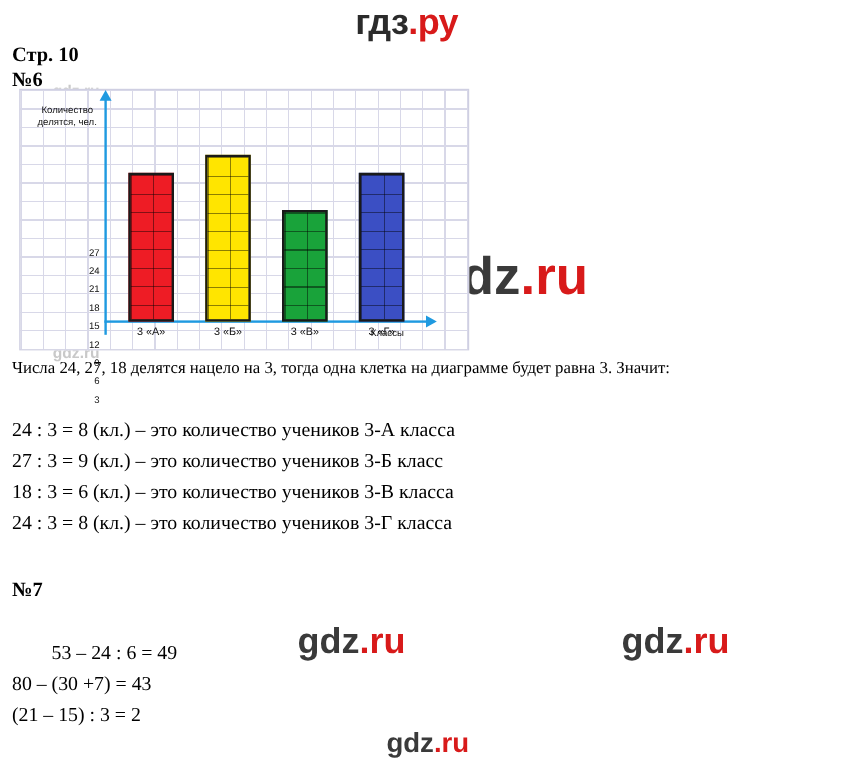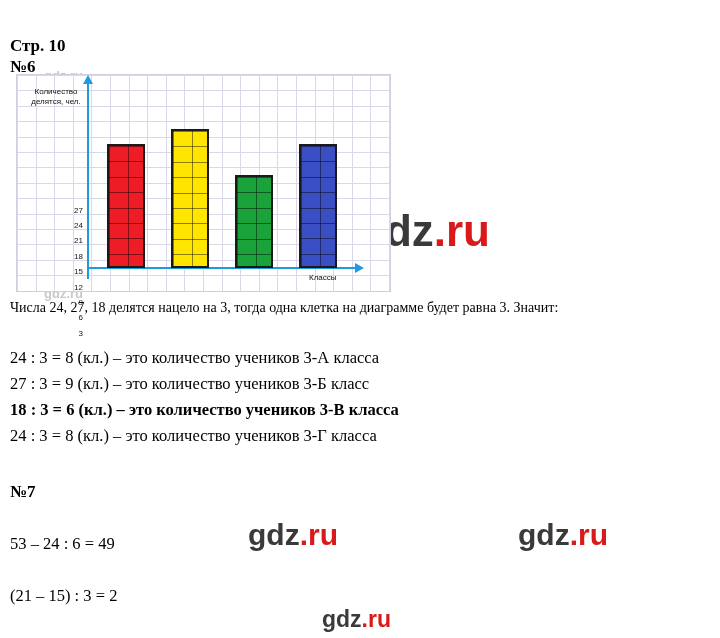--- a/index.html
+++ b/index.html
@@ -176,20 +176,23 @@
     position: absolute;
     left: 10px;
     font-size: 16.5px;
   }
 </style>
 </head>
 <body>
 
 <div id="page">
 
+  <div class="logo-top">
+    <span class="logo-gdz">гдз</span><span class="logo-ru">.ру</span>
+  </div>
 
   <div class="page-no">Стр. 10</div>
   <div class="task-6">№6</div>
 
   <div class="wm-faint" style="left:44px; top:68px;">gdz.ru</div>
   <div class="wm-faint" style="left:44px; top:286px;">gdz.ru</div>
 
   <div class="wm-big" style="left:358px; top:206px; font-size:44px;">
     <span class="g">gdz</span><span>.ru</span>
   </div>
@@ -229,25 +232,32 @@
           <div class="bar-cells"></div>
         </div>
       <div class="bar" style="left:146px; width:38px; height:93px; background:#19a33a;">
           <div class="bar-cells"></div>
         </div>
       <div class="bar" style="left:210px; width:38px; height:124px; background:#3b4fc4;">
           <div class="bar-cells"></div>
         </div>
     </div>
 
+    <div class="cat-labels">
+      <div class="cat-label" style="left:4px; width:66px;">3 «А»</div>
+      <div class="cat-label" style="left:68px; width:66px;">3 «Б»</div>
+      <div class="cat-label" style="left:132px; width:66px;">3 «В»</div>
+      <div class="cat-label" style="left:196px; width:66px;">3 «Г»</div>
+    </div>
   </div>
 
   <div class="para" style="top:296px;">Числа 24, 27, 18 делятся нацело на 3, тогда одна клетка на диаграмме будет равна 3. Значит:</div>
   <div class="line" style="top:348px;">24 : 3 = 8 (кл.) – это количество учеников 3-А класса</div>
   <div class="line" style="top:374px;">27 : 3 = 9 (кл.) – это количество учеников 3-Б класс</div>
-  <div class="line" style="top:400px;font-weight:bold;">18 : 3 = 6 (кл.) – это количество учеников 3-В класса</div>
+  <div class="line" style="top:400px;">18 : 3 = 6 (кл.) – это количество учеников 3-В класса</div>
   <div class="line" style="top:426px;">24 : 3 = 8 (кл.) – это количество учеников 3-Г класса</div>
 
   <div class="task-7">№7</div>
-  <div class="line" style="top:534px;">53 – 24 : 6 = 49</div>
+  <div class="line" style="top:534px;margin-left:33px;">53 – 24 : 6 = 49</div>
+  <div class="line" style="top:560px;">80 – (30 +7) = 43</div>
   <div class="line" style="top:586px;">(21 – 15) : 3 = 2</div>
 
 </div>
 
 </body></html>

